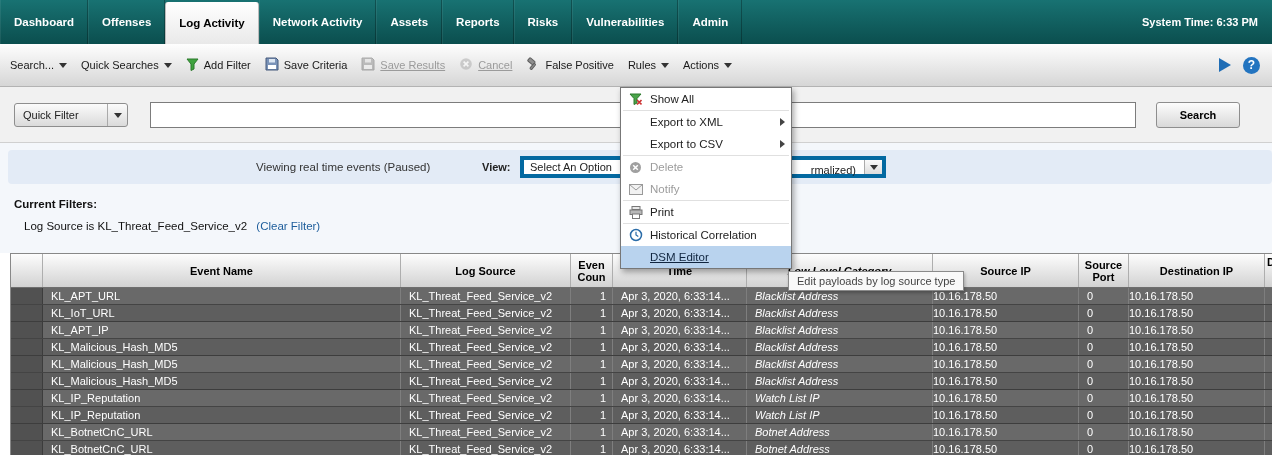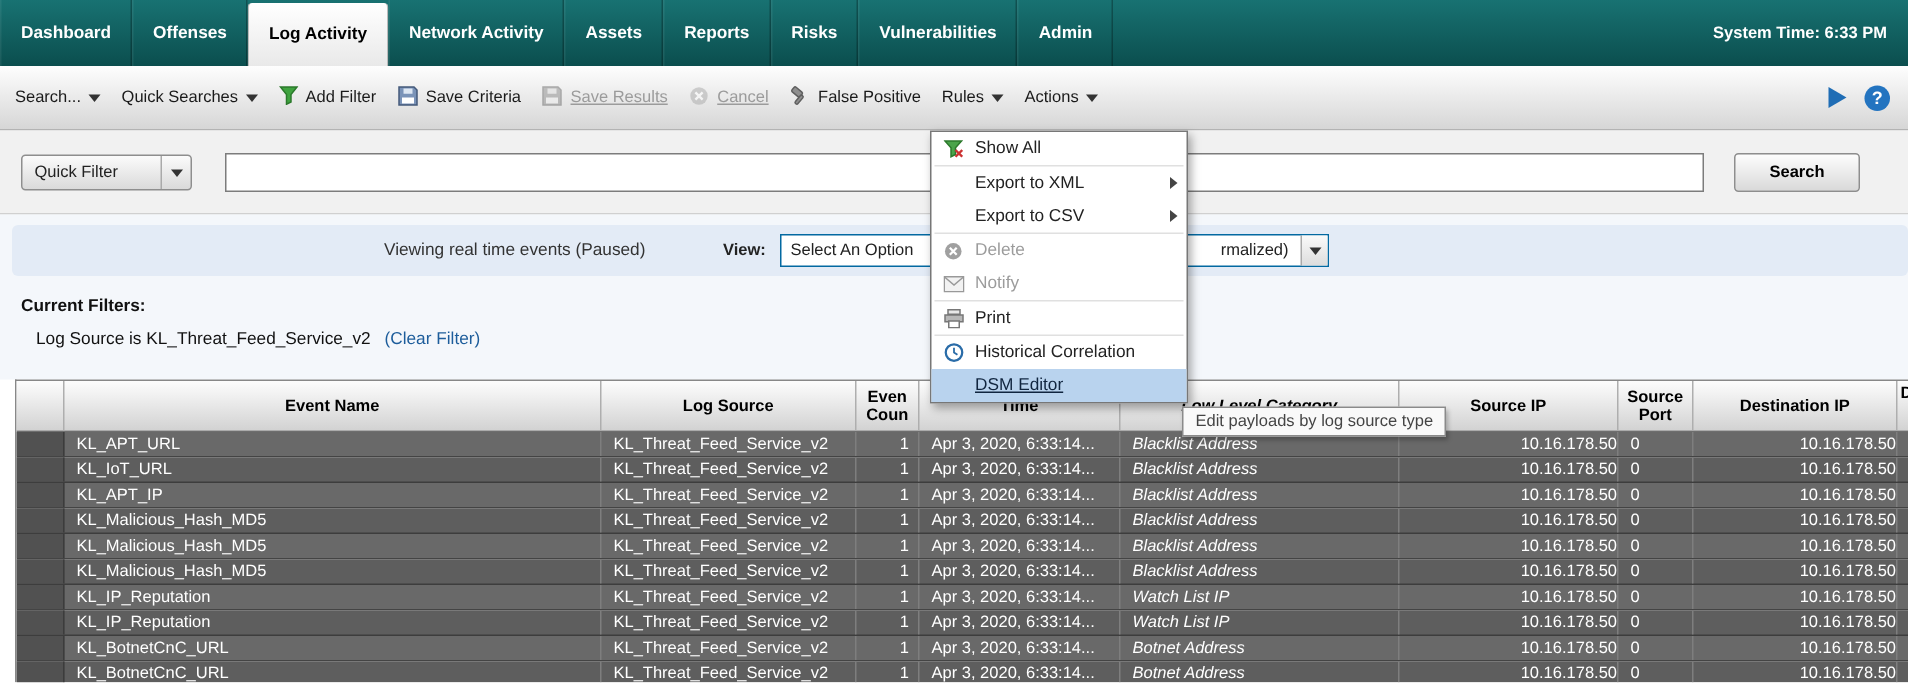--- a/index.html
+++ b/index.html
@@ -36,21 +36,21 @@
   .qf-input { position:absolute; left:150px; top:15px; width:986px; height:26px; border:1px solid #7c7c7c; padding:0 6px; font:11px "Liberation Sans",sans-serif; }
   .search-btn { position:absolute; left:1156px; top:15px; width:84px; height:26px;
                 background:linear-gradient(#fdfdfd,#d9d9d9); border:1px solid #8e8e8e; border-radius:3px;
                 font:bold 11px "Liberation Sans",sans-serif; cursor:pointer; }
 
   
   .content { position:absolute; top:143px; left:0; right:0; height:110px; background:#f4f7fb; }
   .status-band { position:absolute; left:8px; top:7px; width:1264px; height:34px; background:#e3ebf6; border-radius:4px; }
   .viewing-text { position:absolute; left:248px; top:0; line-height:34px; color:#333; font-size:11.5px; }
   .view-label { position:absolute; left:474px; top:0; line-height:34px; font-weight:bold; color:#222; }
-  .select-box { position:absolute; top:6px; height:22px; background:#fff; border:1px solid #0369a1; display:flex; align-items:center; cursor:pointer; }
+  .select-box { position:absolute; top:6px; height:22px; background:#fff; border:4px solid #0369a1; display:flex; align-items:center; cursor:pointer; }
   .select-box .val { flex:1; padding-left:6px; white-space:nowrap; overflow:hidden; }
   .select-view { left:512px; width:146px; }
   .select-display { left:664px; width:214px; }
   .select-display .partial { position:absolute; right:26px; top:4px; white-space:nowrap; }
   .select-box .arrow-box { position:absolute; right:0; top:0; width:18px; height:100%; border-left:1px solid #aaa;
                            background:linear-gradient(#fafafa,#ddd); display:flex; align-items:center; justify-content:center; }
   .cf-heading { position:absolute; left:14px; top:55px; font-weight:bold; font-size:11.5px; color:#111; }
   .cf-line { position:absolute; left:24px; top:77px; font-size:11.5px; color:#111; }
   .cf-line .clear { color:#1d5d9b; cursor:pointer; margin-left:6px; }
 
@@ -63,21 +63,21 @@
   .tbody .trow { display:flex; height:17px; border-bottom:1px solid rgba(0,0,0,.35); cursor:pointer; }
   .tbody .trow:nth-child(odd)  { background:#696969; }
   .tbody .trow:nth-child(even) { background:#5e5e5e; }
   .td { border-right:1px solid #7e7e7e; color:#fff; line-height:16px; white-space:nowrap; overflow:hidden; }
   .col-ind   { width:32px; }  .td.col-ind { background:#515151; border-right:1px solid #3c3c3c; }
   .col-name  { width:358px; } .col-src  { width:170px; } .col-cnt { width:42px; }
   .col-time  { width:134px; } .col-cat  { width:186px;font-style:italic; } .col-sip { width:146px; }
   .col-port  { width:50px; }  .col-dip  { width:136px; } .col-dport { width:90px; }
   .td.left   { padding-left:8px; text-align:left; }
   .td.right  { padding-right:6px; text-align:right; }
-  .td.center { text-align:right; }
+  .td.center { text-align:left; }
   .th.wrapcell { align-items:flex-start; justify-content:flex-start; text-align:left; padding-left:2px; }
 
   
   .menu { position:absolute; left:620px; top:87px; width:172px; background:#fff; border:1px solid #777;
           box-shadow:2px 3px 6px rgba(0,0,0,.35); z-index:50; }
   .menu-item { height:22px; display:flex; align-items:center; padding:0 6px 0 7px; gap:7px; font-size:11.5px; color:#222; cursor:pointer; }
   .menu-item .mi-icon { width:15px; display:flex; justify-content:center; }
   .menu-item.disabled { color:#9c9c9c; }
   .menu-item.highlighted { background:#b9d3ee; }
   .menu-item.highlighted .mi-label { text-decoration:underline; color:#10253f; }

